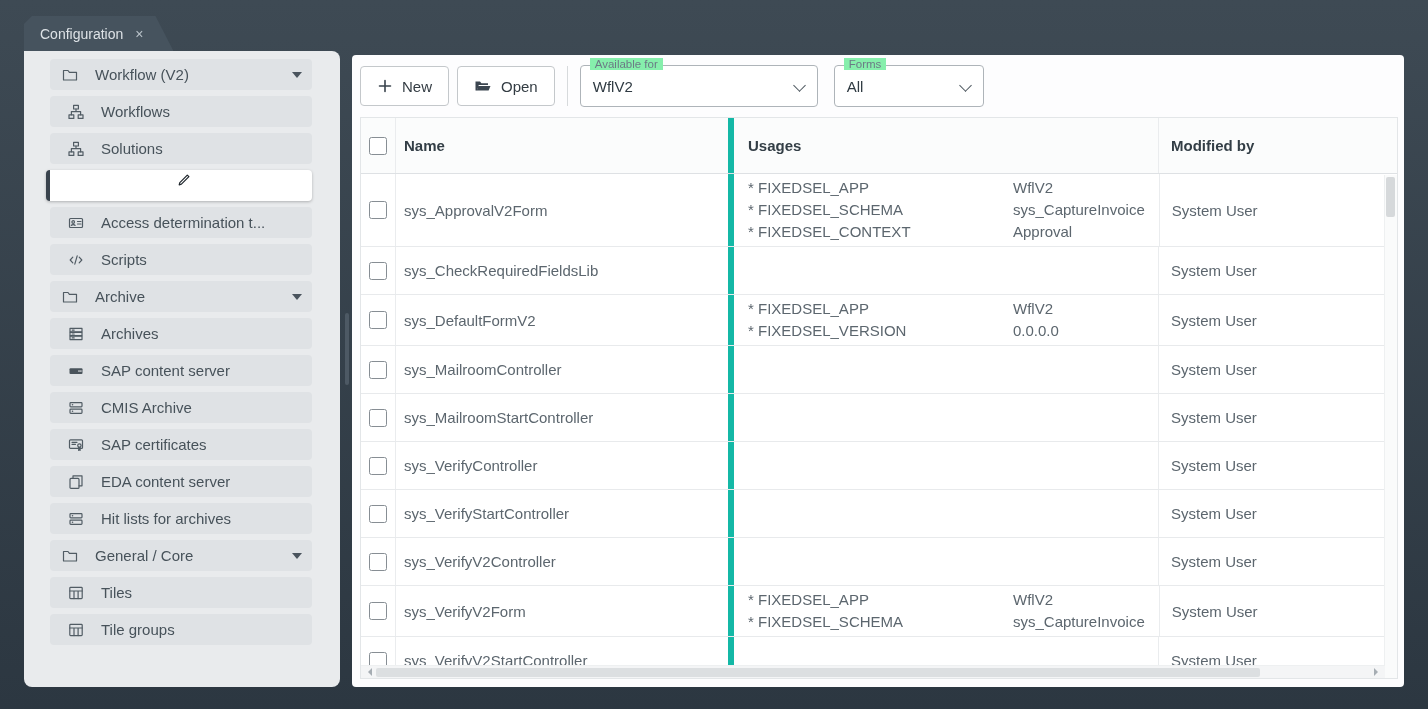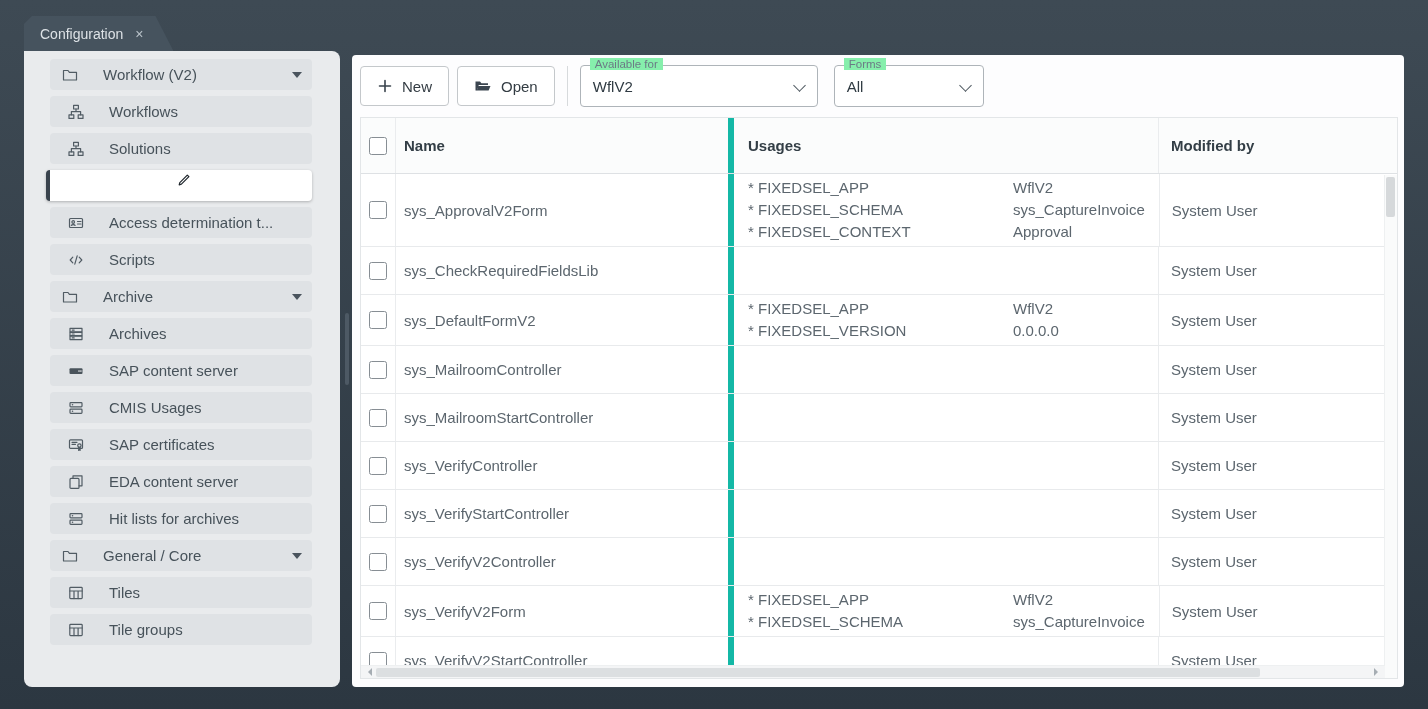--- a/index.html
+++ b/index.html
@@ -19,21 +19,21 @@
   .tab-close{color:#bac3ca;font-size:14px;cursor:pointer;}
   
   .sidebar{
     position:absolute;left:24px;top:51px;width:316px;bottom:22px;
     background:#e9ebed;border-radius:0 8px 8px 8px;box-sizing:border-box;
     padding:8px 0 6px 0;overflow:hidden;
   }
   .tree{display:flex;flex-direction:column;gap:6px;}
   .side-item{
     height:31px;margin:0 28px 0 26px;background:#dfe2e5;border-radius:4px;
-    display:flex;align-items:center;gap:24px;padding:0 10px;
+    display:flex;align-items:center;gap:16px;padding:0 10px;
     font-size:15px;color:#47525a;cursor:pointer;box-sizing:border-box;flex:0 0 31px;
   }
   .side-item.child{padding-left:16px;}
   .side-item .icn{width:19px;height:16px;display:flex;align-items:center;justify-content:center;flex:0 0 19px;}
   .side-item .icn svg{display:block;}
   .side-item .lbl{flex:1;white-space:nowrap;overflow:hidden;}
   .side-item .chev{margin-left:auto;display:flex;align-items:center;}
   .side-item.selected{
     background:#ffffff;color:#161b20;font-weight:bold;
     border-left:4px solid #39434d;margin-left:22px;
@@ -213,21 +213,21 @@
       </div>
       <div class="side-item child">
         <span class="icn">
           <svg width="16" height="16" viewBox="0 0 16 16">
             <rect fill="none" stroke="#515c64" stroke-width="1.2" stroke-linejoin="round" stroke-linecap="round" x="2" y="2.6" width="12" height="4.3" rx=".8"></rect>
             <rect fill="none" stroke="#515c64" stroke-width="1.2" stroke-linejoin="round" stroke-linecap="round" x="2" y="9.1" width="12" height="4.3" rx=".8"></rect>
             <circle cx="4.5" cy="4.8" r=".8" fill="#515c64"></circle>
             <circle cx="4.5" cy="11.3" r=".8" fill="#515c64"></circle>
           </svg>
         </span>
-        <span class="lbl">CMIS Usages</span>
+        <span class="lbl">CMIS Archive</span>
       </div>
       <div class="side-item child">
         <span class="icn">
           <svg width="16" height="16" viewBox="0 0 16 16">
             <rect fill="none" stroke="#515c64" stroke-width="1.2" stroke-linejoin="round" stroke-linecap="round" x="1.5" y="2.8" width="13" height="8.6" rx="1"></rect>
             <path fill="none" stroke="#515c64" stroke-width="1.2" stroke-linejoin="round" stroke-linecap="round" d="M4 5.3h5M4 7.3h3.5"></path>
             <circle fill="none" stroke="#515c64" stroke-width="1.2" stroke-linejoin="round" stroke-linecap="round" cx="11.4" cy="8.6" r="1.7"></circle>
             <path fill="none" stroke="#515c64" stroke-width="1.2" stroke-linejoin="round" stroke-linecap="round" d="M10.7 10.2v3.2l.7-.7.7.7v-3.2"></path>
           </svg>
         </span>

